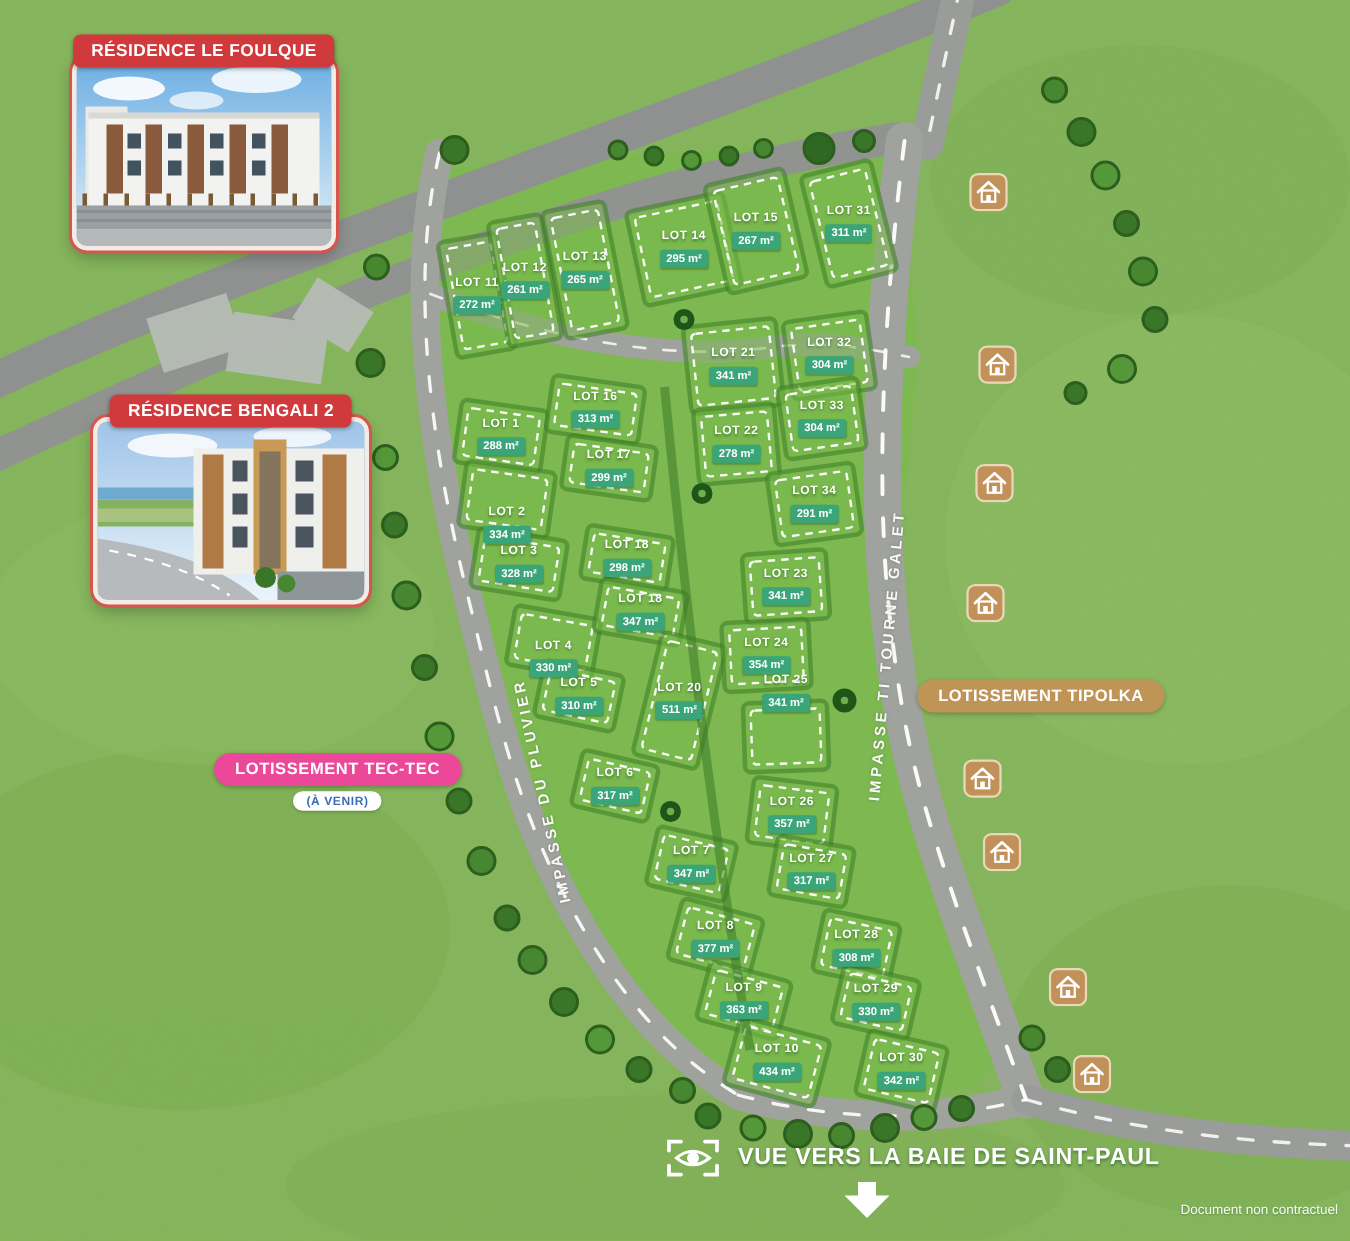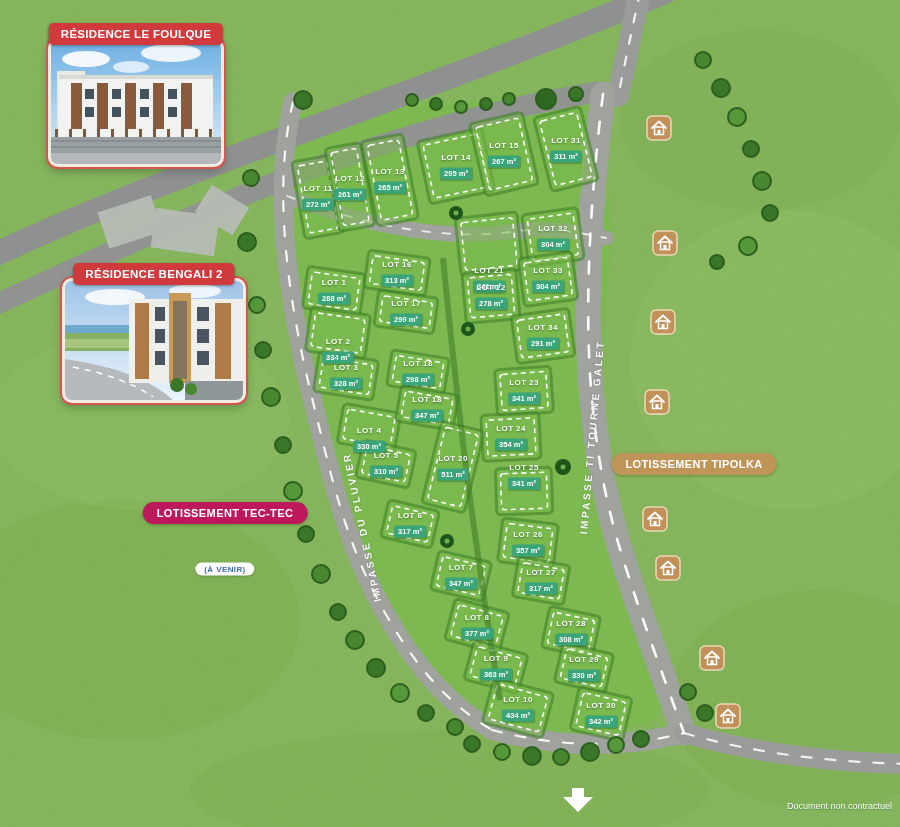--- a/index.html
+++ b/index.html
@@ -26,25 +26,25 @@
       box-shadow:0 0 0 2px #d4564f,0 4px 10px rgba(0,0,0,.28);background:#9fc4e8;}
   .res-badge{position:absolute;top:-15px;left:50%;transform:translateX(-50%);
       background:#d13a3c;color:#fff;font-weight:bold;font-size:11.5px;letter-spacing:.3px;
       padding:5px 12px;border-radius:5px;white-space:nowrap;z-index:2;
       box-shadow:0 1px 3px rgba(0,0,0,.35);}
 
   
   .dev-badge{position:absolute;z-index:8;color:#fff;font-weight:bold;font-size:11px;
       letter-spacing:.4px;padding:5px 14px;border-radius:13px;white-space:nowrap;
       transform:translate(-50%,-50%);box-shadow:0 1px 3px rgba(0,0,0,.25);}
-  .dev-badge.tec{background:#be185d;}
+  .dev-badge.tec{background:#ec4899;}
   .dev-badge.tipolka{background:#bf9457;}
   .dev-sub{position:absolute;z-index:8;background:#fff;color:#3c6cb4;font-weight:bold;
       font-size:8px;letter-spacing:.4px;padding:2px 9px;border-radius:9px;white-space:nowrap;
-      transform:translate(-50%,-50%);box-shadow:0 1px 2px rgba(0,0,0,.2);margin-top:35px;}
+      transform:translate(-50%,-50%);box-shadow:0 1px 2px rgba(0,0,0,.2);}
 
   
   .street-label{position:absolute;z-index:4;color:rgba(255,255,255,.95);font-weight:bold;
       font-size:10px;letter-spacing:2.5px;white-space:nowrap;
       text-shadow:0 0 2px rgba(60,60,60,.4);}
   .street-pluvier{left:362px;top:527px;transform:translate(-50%,-50%) rotate(-102deg);}
   .street-galet{left:592px;top:437px;transform:translate(-50%,-50%) rotate(-85deg);}
 
   
   .view-marker{position:absolute;left:443px;top:757px;z-index:8;display:flex;
@@ -332,25 +332,25 @@
       <div class="lot-label" style="left: 318px; top: 197px;"><span class="lot-id">LOT 11</span><span class="lot-area">272 m²</span></div>
       <div class="lot-label" style="left: 350px; top: 187px;"><span class="lot-id">LOT 12</span><span class="lot-area">261 m²</span></div>
       <div class="lot-label" style="left: 390px; top: 180px;"><span class="lot-id">LOT 13</span><span class="lot-area">265 m²</span></div>
       <div class="lot-label" style="left: 456px; top: 166px;"><span class="lot-id">LOT 14</span><span class="lot-area">295 m²</span></div>
       <div class="lot-label" style="left: 504px; top: 154px;"><span class="lot-id">LOT 15</span><span class="lot-area">267 m²</span></div>
       <div class="lot-label" style="left: 397px; top: 273px;"><span class="lot-id">LOT 16</span><span class="lot-area">313 m²</span></div>
       <div class="lot-label" style="left: 406px; top: 312px;"><span class="lot-id">LOT 17</span><span class="lot-area">299 m²</span></div>
       <div class="lot-label" style="left: 418px; top: 372px;"><span class="lot-id">LOT 18</span><span class="lot-area">298 m²</span></div>
       <div class="lot-label" style="left: 427px; top: 408px;"><span class="lot-id">LOT 18</span><span class="lot-area">347 m²</span></div>
       <div class="lot-label" style="left: 453px; top: 467px;"><span class="lot-id">LOT 20</span><span class="lot-area">511 m²</span></div>
-      <div class="lot-label" style="left: 489px; top: 244px; margin-top: 35px;"><span class="lot-id">LOT 21</span><span class="lot-area">341 m²</span></div>
+      <div class="lot-label" style="left: 489px; top: 244px;"><span class="lot-id">LOT 21</span><span class="lot-area">341 m²</span></div>
       <div class="lot-label" style="left: 491px; top: 296px;"><span class="lot-id">LOT 22</span><span class="lot-area">278 m²</span></div>
       <div class="lot-label" style="left: 524px; top: 391px;"><span class="lot-id">LOT 23</span><span class="lot-area">341 m²</span></div>
       <div class="lot-label" style="left: 511px; top: 437px;"><span class="lot-id">LOT 24</span><span class="lot-area">354 m²</span></div>
-      <div class="lot-label" style="left: 524px; top: 476px;"><span class="lot-id">LOT 25</span><span class="lot-area">341 m²</span></div>
+      <div class="lot-label" style="left: 524px; top: 462px;"><span class="lot-id">LOT 25</span><span class="lot-area">341 m²</span></div>
       <div class="lot-label" style="left: 528px; top: 543px;"><span class="lot-id">LOT 26</span><span class="lot-area">357 m²</span></div>
       <div class="lot-label" style="left: 541px; top: 581px;"><span class="lot-id">LOT 27</span><span class="lot-area">317 m²</span></div>
       <div class="lot-label" style="left: 571px; top: 632px;"><span class="lot-id">LOT 28</span><span class="lot-area">308 m²</span></div>
       <div class="lot-label" style="left: 584px; top: 668px;"><span class="lot-id">LOT 29</span><span class="lot-area">330 m²</span></div>
       <div class="lot-label" style="left: 601px; top: 714px;"><span class="lot-id">LOT 30</span><span class="lot-area">342 m²</span></div>
       <div class="lot-label" style="left: 566px; top: 149px;"><span class="lot-id">LOT 31</span><span class="lot-area">311 m²</span></div>
       <div class="lot-label" style="left: 553px; top: 237px;"><span class="lot-id">LOT 32</span><span class="lot-area">304 m²</span></div>
       <div class="lot-label" style="left: 548px; top: 279px;"><span class="lot-id">LOT 33</span><span class="lot-area">304 m²</span></div>
       <div class="lot-label" style="left: 543px; top: 336px;"><span class="lot-id">LOT 34</span><span class="lot-area">291 m²</span></div>
     </div>
@@ -496,19 +496,32 @@
         <circle cx="112" cy="104" r="7" fill="#3a7627"></circle>
           <circle cx="126" cy="108" r="6" fill="#47872f"></circle>
       </svg>
     </div>
   </div>
 
   <div class="dev-badge tec" style="left:225px;top:513px;">LOTISSEMENT TEC-TEC</div>
   <div class="dev-sub" style="left:225px;top:534px;">(À VENIR)</div>
   <div class="dev-badge tipolka" style="left:694px;top:464px;">LOTISSEMENT TIPOLKA</div>
 
+  <div class="view-marker">
+    <svg width="38" height="30" viewBox="0 0 38 30">
+      <g stroke="#fff" stroke-width="2.5" fill="none" stroke-linecap="round">
+        <path d="M3 10 V4 H11"></path>
+          <path d="M27 4 H35 V10"></path>
+        <path d="M35 20 V26 H27"></path>
+          <path d="M11 26 H3 V20"></path>
+      </g>
+      <path d="M8 15 Q19 6 30 15 Q19 24 8 15 Z" stroke="#fff" stroke-width="2" fill="none"></path>
+      <circle cx="19" cy="15" r="4" fill="#fff"></circle>
+    </svg>
+    <span class="vm-label">VUE VERS LA BAIE DE SAINT-PAUL</span>
+  </div>
   <svg class="view-arrow" width="30" height="24" viewBox="0 0 30 24">
     <polygon points="9,0 21,0 21,9 30,9 15,24 0,9 9,9" fill="#fff"></polygon>
   </svg>
 
   <div class="doc-note">Document non contractuel</div>
 
 </div>
 
 </body></html>

